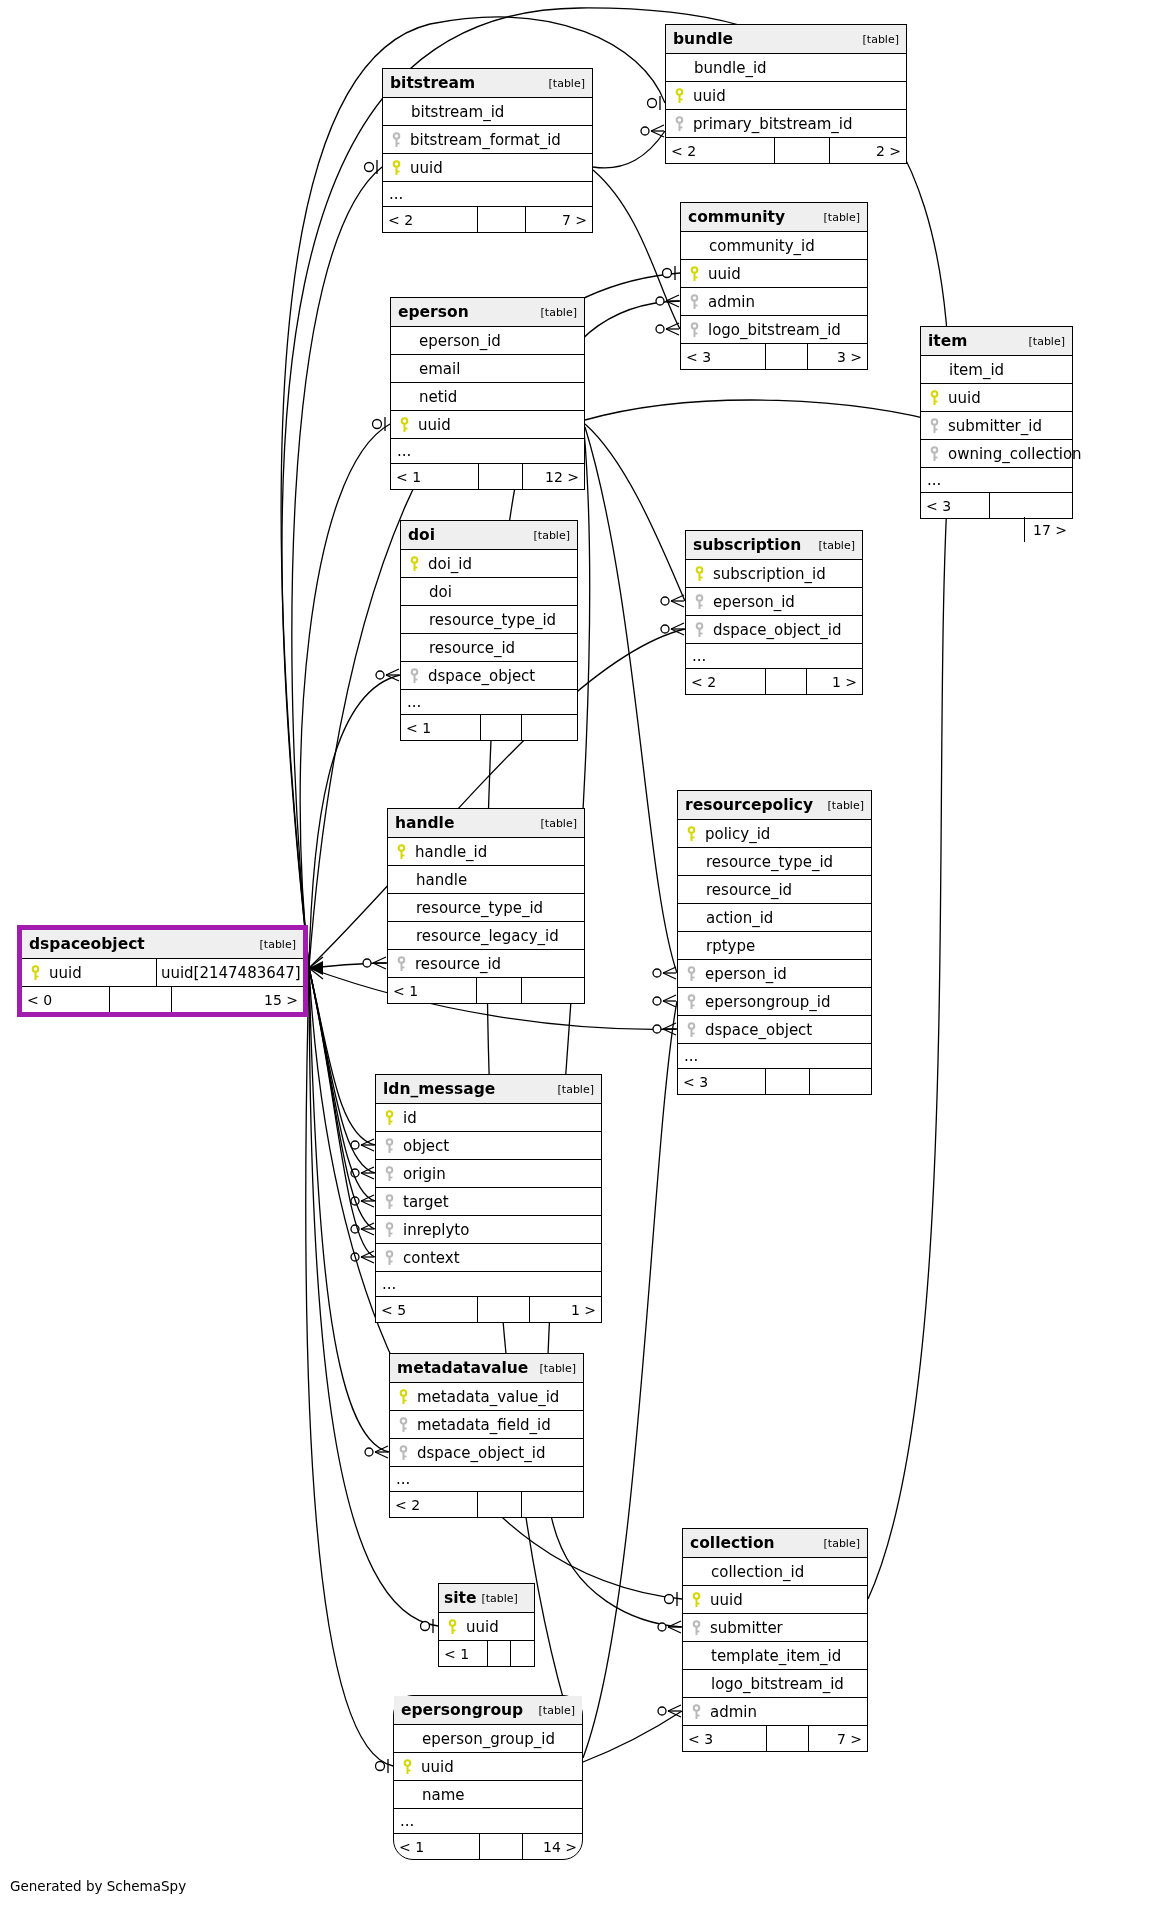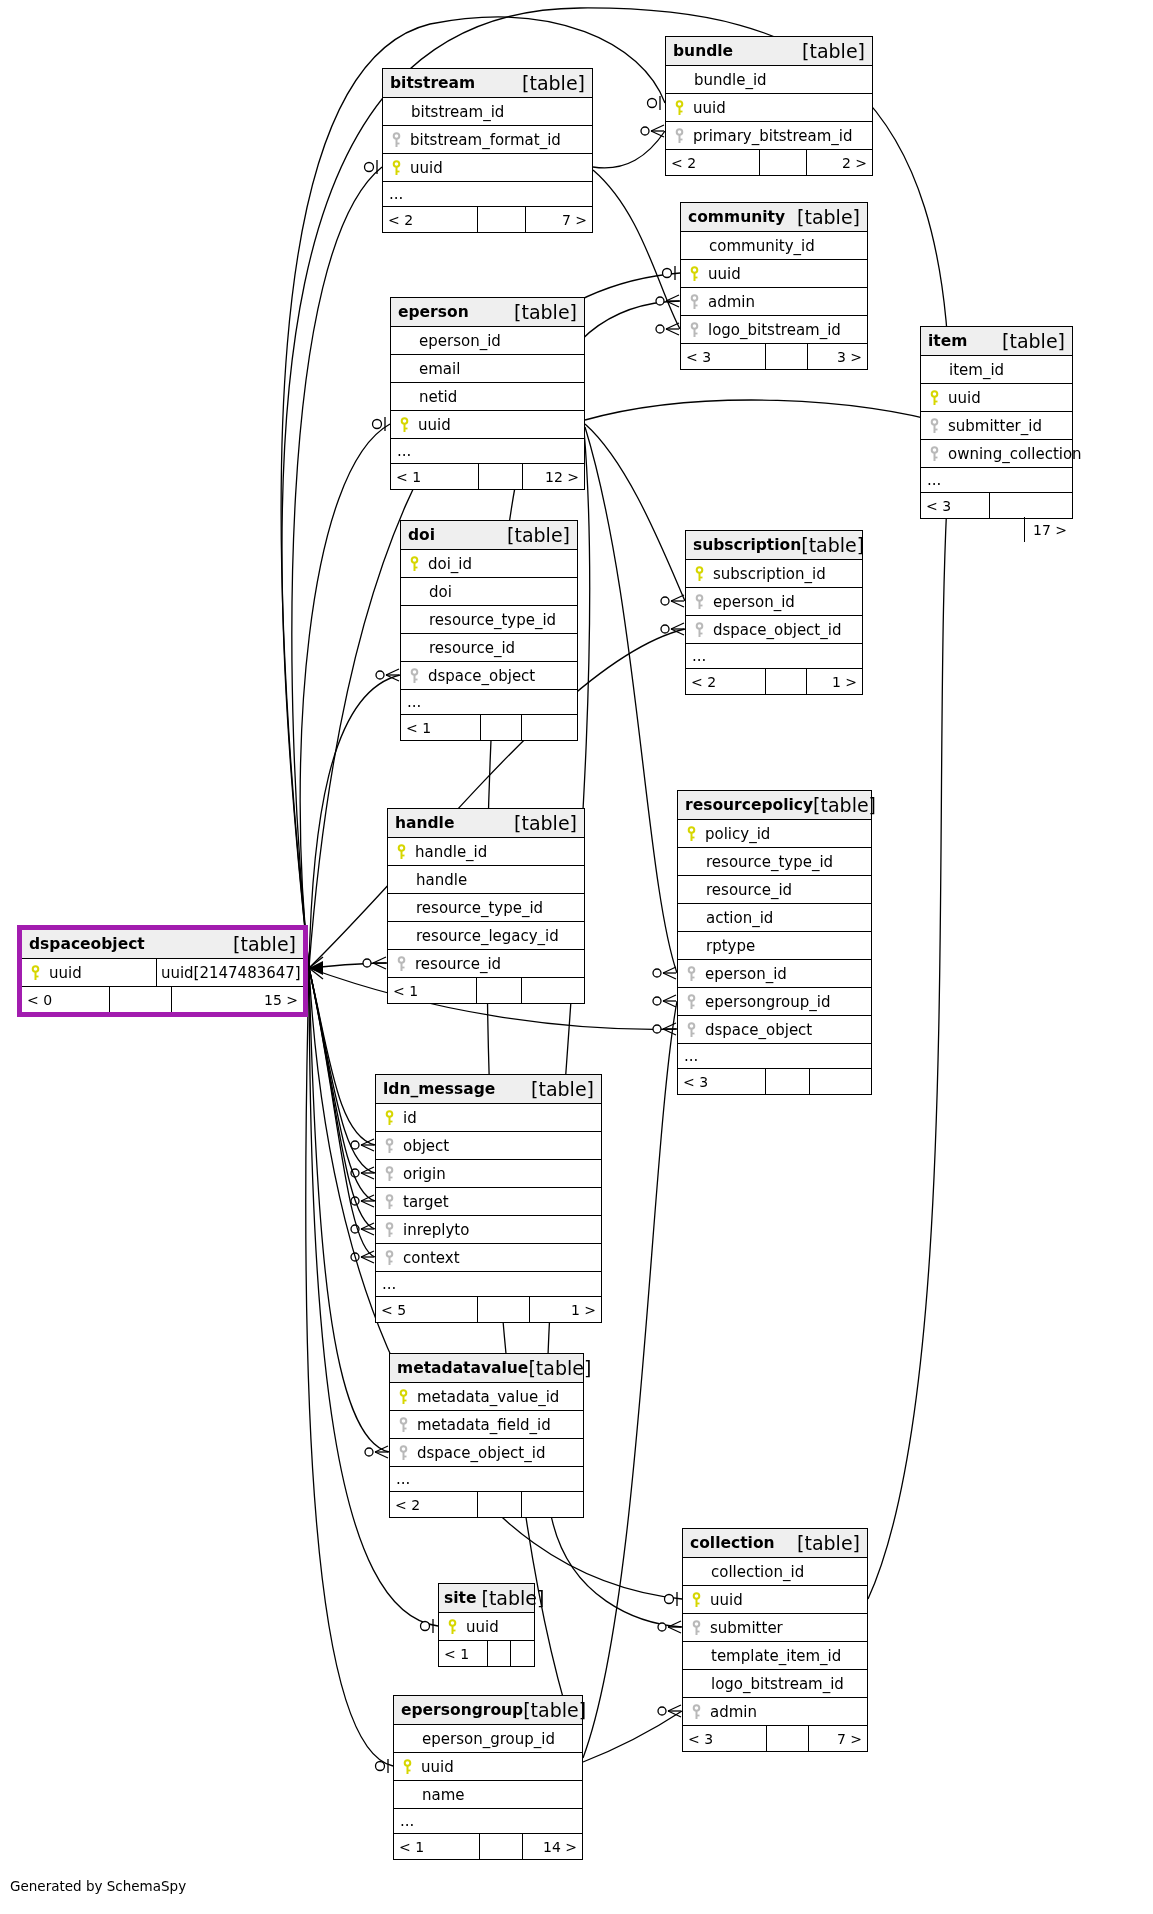--- a/index.html
+++ b/index.html
@@ -5,21 +5,21 @@
   html,body{margin:0;padding:0;background:#fff;}
   #canvas{position:relative;width:1153px;height:1914px;background:#fff;overflow:hidden;
           font-family:"DejaVu Sans","Liberation Sans",sans-serif;}
   #wires{position:absolute;left:0;top:0;z-index:1;}
   .tbl{position:absolute;z-index:2;background:#fff;border:1px solid #000;box-sizing:border-box;
        font-size:15px;color:#000;}
   .tbl.main{border:5px solid #a21caf;}
   .hd{height:29px;background:#efefef;border-bottom:1px solid #000;display:flex;align-items:center;
       justify-content:space-between;padding:0 7px;box-sizing:border-box;}
   .hd .nm{font-weight:bold;font-size:15.5px;white-space:nowrap;}
-  .hd .tag{font-size:19px;white-space:nowrap;}
+  .hd .tag{font-size:11px;white-space:nowrap;}
   .tbl.compact .hd{justify-content:flex-start;gap:5px;padding:12px 5px;}
   .row{height:28px;border-bottom:1px solid #000;display:flex;align-items:center;gap:8px;
        padding-left:8px;box-sizing:border-box;white-space:nowrap;}
   .row.nokey{padding-left:28px;}
   .row.ell{height:25px;padding-left:6px;}
   .row.typed{padding:0;gap:0;}
   .row .cellL{display:flex;align-items:center;gap:8px;padding-left:8px;height:100%;
               border-right:1px solid #000;box-sizing:border-box;}
   .row .cellR{display:flex;align-items:center;padding-left:4px;flex:1;height:100%;}
   .ft{display:flex;height:25px;box-sizing:border-box;font-size:14px;}
@@ -195,21 +195,21 @@
             <span>&lt; 2</span>
           </div>
           <div class="c c2" style="width: 23%;">
             <span></span>
           </div>
           <div class="c c3" style="width: 32%;">
             <span>7 &gt;</span>
           </div>
         </div>
       </div>
-      <div class="tbl" style="left: 665px; top: 36px; width: 208px; text-align: right;">
+      <div class="tbl" style="left: 665px; top: 24px; width: 242px; text-align: right;">
         <div class="hd">
           <span class="nm">bundle</span>
           <span class="tag">[table]</span>
         </div>
         <div class="row nokey">
           <span>bundle_id</span>
         </div>
         <div class="row">
           <svg class="keyicon" width="11" height="16" viewBox="0 0 11 16">
     <circle cx="5.5" cy="4" r="2.8" fill="#fff" stroke="#d6d600" stroke-width="2"></circle>
@@ -771,21 +771,21 @@
             <span>&lt; 1</span>
           </div>
           <div class="c c2" style="width: 25%;">
             <span></span>
           </div>
           <div class="c c3" style="width: 25%;">
             <span></span>
           </div>
         </div>
       </div>
-      <div class="tbl" style="left: 393px; top: 1695px; width: 190px;">
+      <div class="tbl" style="left: 393px; top: 1695px; width: 190px; border-radius: 20px;">
         <div class="hd">
           <span class="nm">epersongroup</span>
           <span class="tag">[table]</span>
         </div>
         <div class="row nokey">
           <span>eperson_group_id</span>
         </div>
         <div class="row">
           <svg class="keyicon" width="11" height="16" viewBox="0 0 11 16">
     <circle cx="5.5" cy="4" r="2.8" fill="#fff" stroke="#d6d600" stroke-width="2"></circle>

